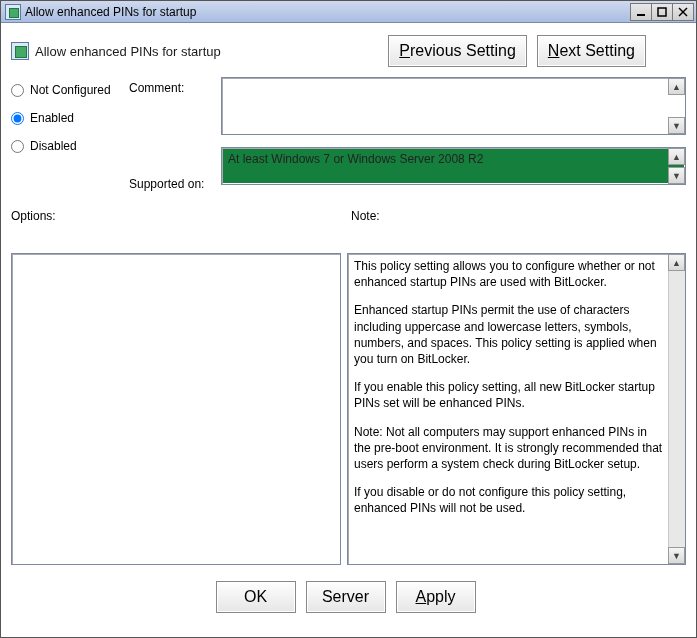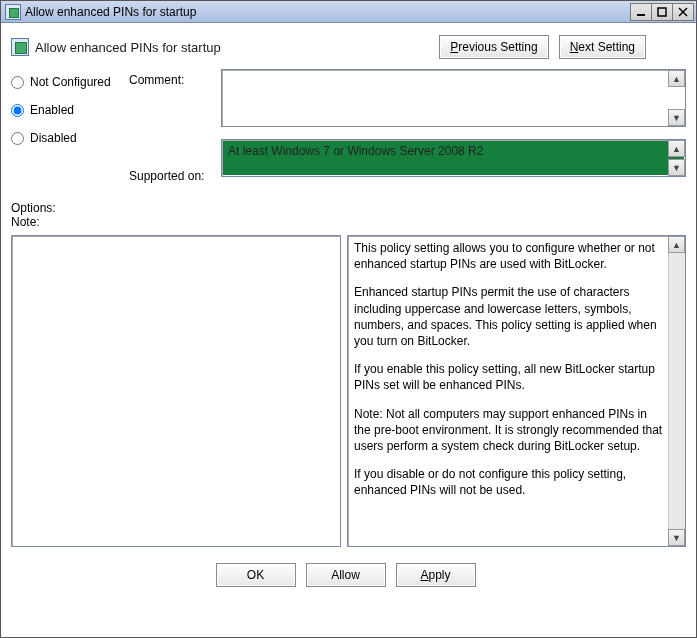--- a/index.html
+++ b/index.html
@@ -54,25 +54,25 @@
     width: 18px; height:18px; margin-right:6px;
     background: #dbe8f5; border:1px solid #5a7aa0; position:relative;
   }
   .header-row .policy-icon::after{
     content:""; position:absolute; left:3px; top:3px; width:10px; height:10px;
     background:#4a6; border:1px solid #274;
   }
   .header-row .title-text { font-size:13px; color:#1a1a1a; flex:1; }
   .navbtns { display:flex; gap:10px; margin-right:40px; }
   .btn {
-    min-width: 84px; height:24px;
+    min-width: 84px; height:32px;
     background: linear-gradient(#fefefe,#e6e6e6);
     border: 1px solid #888;
     box-shadow: inset 0 0 0 1px #fff;
-    font-size:12px;
+    font-size:16px;
     cursor:pointer;
     padding: 0 10px;
   }
   .btn u { text-decoration: underline; }
   .grid-top {
     display:flex;
     gap: 6px;
   }
   .radio-col { width: 112px; padding-top:6px; }
   .radio-row { display:flex; align-items:center; margin-bottom:14px; font-size:12px; }
@@ -89,31 +89,32 @@
   .supported-box { height: 38px; background:#15803d; padding:4px 20px 4px 6px; font-size:12px; color:#222;}
   .scroll-up, .scroll-down {
     position:absolute; right:0; width:17px; height:17px;
     background: linear-gradient(#f5f5f5,#d9d9d9);
     border:1px solid #9a9a9a;
     display:flex; align-items:center; justify-content:center;
     font-size:9px; color:#444;
   }
   .scroll-up { top:0; }
   .scroll-down { bottom:0; }
-  .midlabels { display:flex; margin-top:18px; font-size:12px;flex-direction:column; }
+  .midlabels { display:flex; margin-top:18px; font-size:12px; }
   .midlabels .opt { width: 340px; }
   .panels { display:flex; gap:6px; margin-top:6px; }
   .panel {
     border:1px solid #7a8aa6;
     box-shadow: inset 1px 1px 0 #aaa, inset -1px -1px 0 #fff;
     height: 312px;
     background:#fff;
     padding:4px 6px;
     font-size:12px;
     overflow:hidden;
+    margin-top:24px;
   }
   .panel.left { width: 330px; }
   .panel.right { flex:1; position:relative; padding-right:22px; }
   .panel.right .scrolltrack {
     position:absolute; right:0; top:0; bottom:0; width:17px;
     background:#e8e8e8; border-left:1px solid #c8c8c8;
   }
   .panel.right p { margin-bottom:12px; line-height:1.35; }
   .btnrow {
     display:flex; justify-content:center; gap:10px;
@@ -215,16 +216,16 @@
         </div>
       <div class="scrolltrack">
         <div class="scroll-up">▲</div>
         <div class="scroll-down">▼</div>
       </div>
     </div>
   </div>
 
   <div class="btnrow">
     <button class="btn">OK</button>
-    <button class="btn">Allow</button>
+    <button class="btn">Server</button>
     <button class="btn"><span><u>A</u>pply</span></button>
   </div>
 </div>
 
 </body></html>

